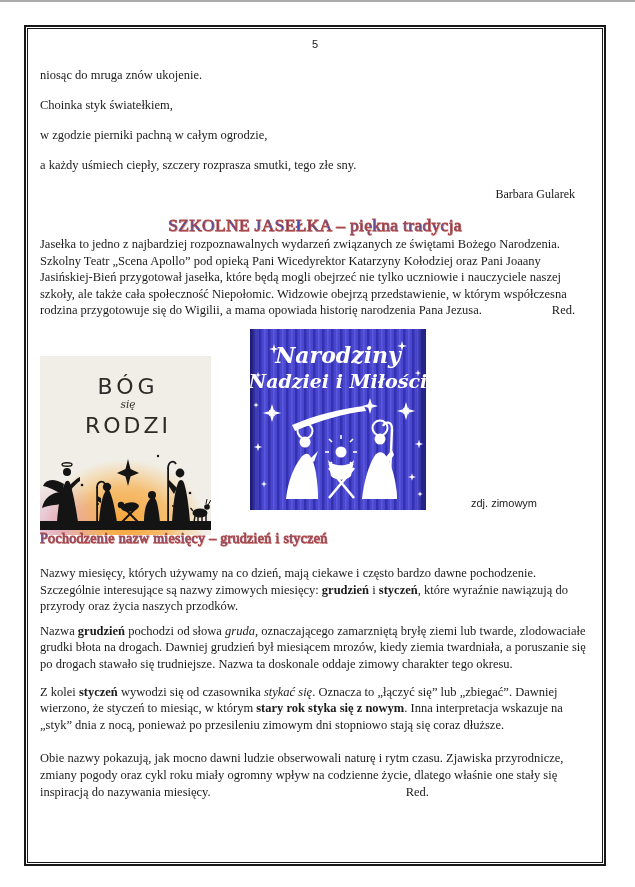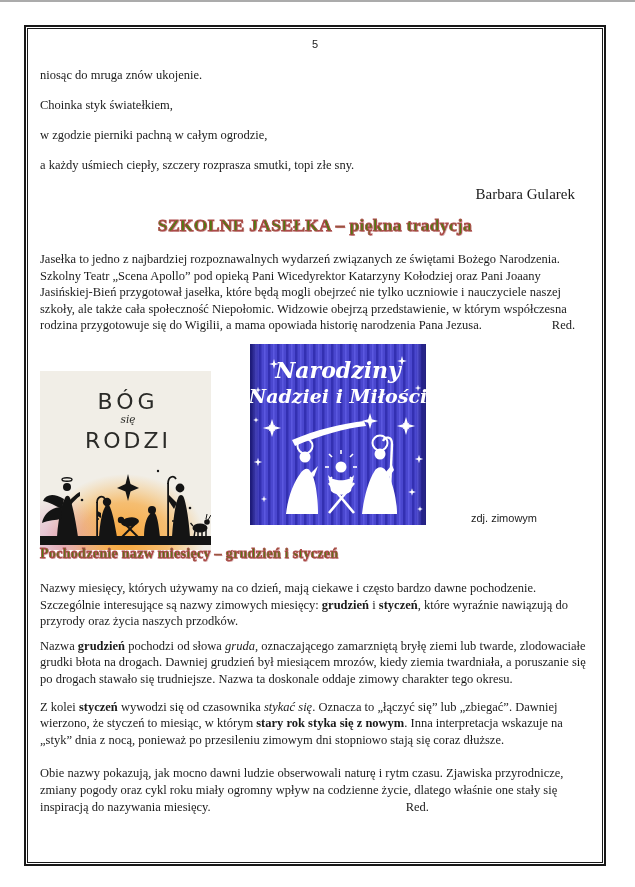--- a/index.html
+++ b/index.html
@@ -14,31 +14,31 @@
     border:2px solid #181818;box-sizing:border-box;background:#fff;
   }
   .page-inner{
     position:absolute;left:1px;top:1px;right:1px;bottom:1px;
     border:1px solid #181818;box-sizing:border-box;
     padding:9px 12px 0 12px;overflow:hidden;
   }
   .page-number{text-align:center;font-family:"Liberation Sans",sans-serif;font-size:11px;line-height:13px;color:#222;}
   .poem{margin-top:17px;}
   .poem p{margin:0 0 16px 0;font-size:12.5px;line-height:14px;}
-  .poem-author{margin-top:13px;text-align:right;padding-right:15px;font-size:15px;line-height:13px;}
+  .poem-author{margin-top:13px;text-align:right;padding-right:15px;font-size:12px;line-height:13px;}
   .doc-heading{
-    font-weight:bold;color:#4d7c0f;
+    font-weight:normal;color:#1d4ed8;
     -webkit-text-stroke:0.9px #ad4a4a;
     text-shadow:1px 1px 0 rgba(156,62,62,0.35);
     letter-spacing:0.3px;
   }
   h1.doc-heading{margin:14px 0 0 0;text-align:center;font-size:17.5px;line-height:21px;}
   h2.doc-heading{margin:19px 0 0 0;text-align:left;font-size:14px;line-height:19px;}
   .bodypara{margin:0;font-size:12.5px;line-height:16.6px;text-align:left;}
-  .para1{margin-top:15px;}
+  .para1{}
   .paraA{margin-top:17px;}
   .paraB{margin-top:8px;}
   .paraC{margin-top:11px;}
   .paraD{margin-top:17px;}
   .b{font-weight:bold;}
   .i{font-style:italic;margin-top:16px;}
   .seg-gap{display:inline-block;height:1px;}
   .images-row{margin-top:10px;display:flex;align-items:flex-end;}
   .fig-left{width:171px;height:154px;flex:0 0 auto;margin-right:39px;}
   .fig-right{width:184px;height:181px;flex:0 0 auto;}
@@ -57,21 +57,21 @@
 
 <div class="page-outer">
   <div class="page-inner">
 
     <div class="page-number">5</div>
 
     <div class="poem">
       <p>niosąc do mruga znów ukojenie.</p>
       <p>Choinka styk światełkiem,</p>
       <p>w zgodzie pierniki pachną w całym ogrodzie,</p>
-      <p>a każdy uśmiech ciepły, szczery rozprasza smutki, topi złe sny.</p>
+      <p>a każdy uśmiech ciepły, szczery rozprasza smutki, tego złe sny.</p>
     </div>
 
     <div class="poem-author">Barbara Gularek</div>
 
     <h1 class="doc-heading">SZKOLNE JASEŁKA – piękna tradycja</h1>
 
     <p class="bodypara para1"><span>Jasełka to jedno z najbardziej rozpoznawalnych wydarzeń związanych ze świętami Bożego Narodzenia. Szkolny Teatr „Scena Apollo” pod opieką Pani Wicedyrektor Katarzyny Kołodziej oraz Pani Joaany Jasińskiej-Bień przygotował jasełka, które będą mogli obejrzeć nie tylko uczniowie i nauczyciele naszej szkoły, ale także cała społeczność Niepołomic. Widzowie obejrzą przedstawienie, w którym współczesna rodzina przygotowuje się do Wigilii, a mama opowiada historię narodzenia Pana Jezusa.</span><span class="seg-gap" style="width: 70px;"></span><span>Red.</span></p>
 
     <div class="images-row">
 

